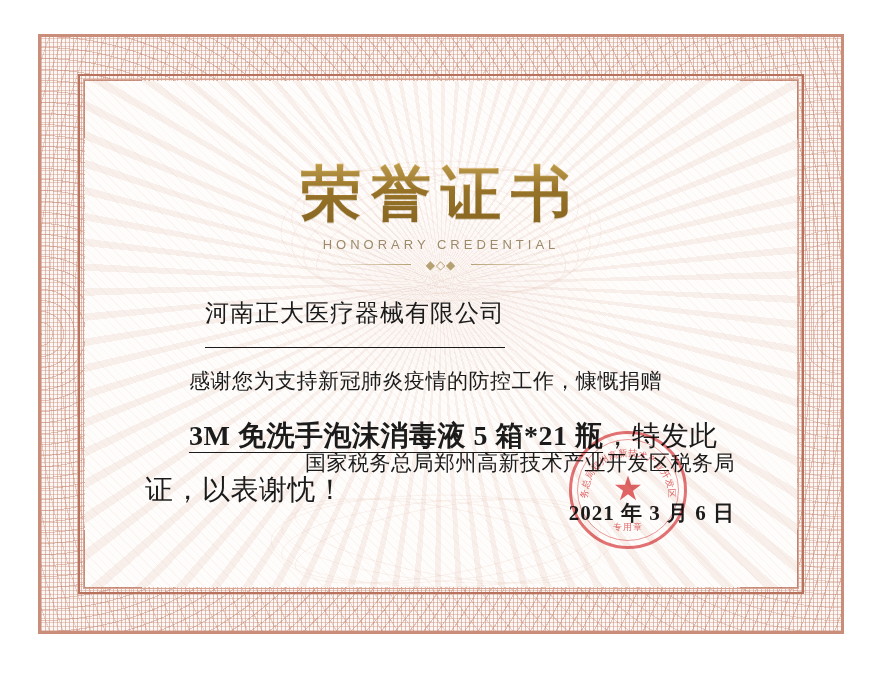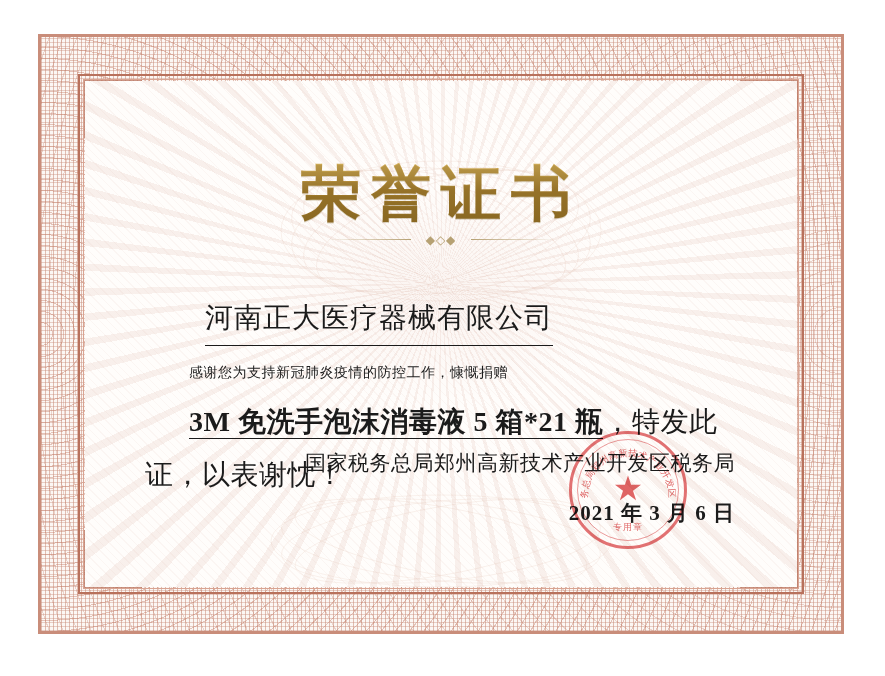--- a/index.html
+++ b/index.html
@@ -191,30 +191,30 @@
     top: 210px;
   }
   .line {
     font-family: "Liberation Serif", serif;
     color: #1b1b1b;
     font-size: 21px;
     line-height: 1.9;
   }
   .recipient {
     margin-left: 60px;
-    font-size: 28px;
+    font-size: 24px;
     letter-spacing: 1px;
     border-bottom: 1.5px solid #1b1b1b;
     display: inline-block;
-    padding-bottom: 1px;
+    padding-bottom: 10px;
   }
   .para1 {
     margin-top: 14px;
     text-indent: 44px;
-    font-size: 14px;
+    font-size: 21px;
     letter-spacing: 0.5px;
   }
   .para2 {
     margin-top: 8px;
     font-size: 28px;
     letter-spacing: 0.5px;
     text-indent: 44px;
   }
   .item-underline {
     border-bottom: 1.5px solid #1b1b1b;
@@ -333,20 +333,21 @@
           <ellipse cx="356" cy="460" rx="160" ry="40" transform="rotate(-5 356 460)"></ellipse>
           <ellipse cx="356" cy="460" rx="148" ry="34" transform="rotate(10 356 460)"></ellipse>
           <ellipse cx="356" cy="460" rx="148" ry="34" transform="rotate(-10 356 460)"></ellipse>
         </g>
       </svg>
 
       <div class="content">
 
         <div class="title-block">
           <div class="title-cn">荣誉证书</div>
+          <div class="title-en">HONORARY CREDENTIAL</div>
           <div class="title-flourish">
             <span class="flourish-line left"></span>
             <span class="flourish-dia">◆◇◆</span>
             <span class="flourish-line right"></span>
           </div>
         </div>
 
         <div class="body-block">
           <div class="line">
             <span class="recipient">河南正大医疗器械有限公司</span>

